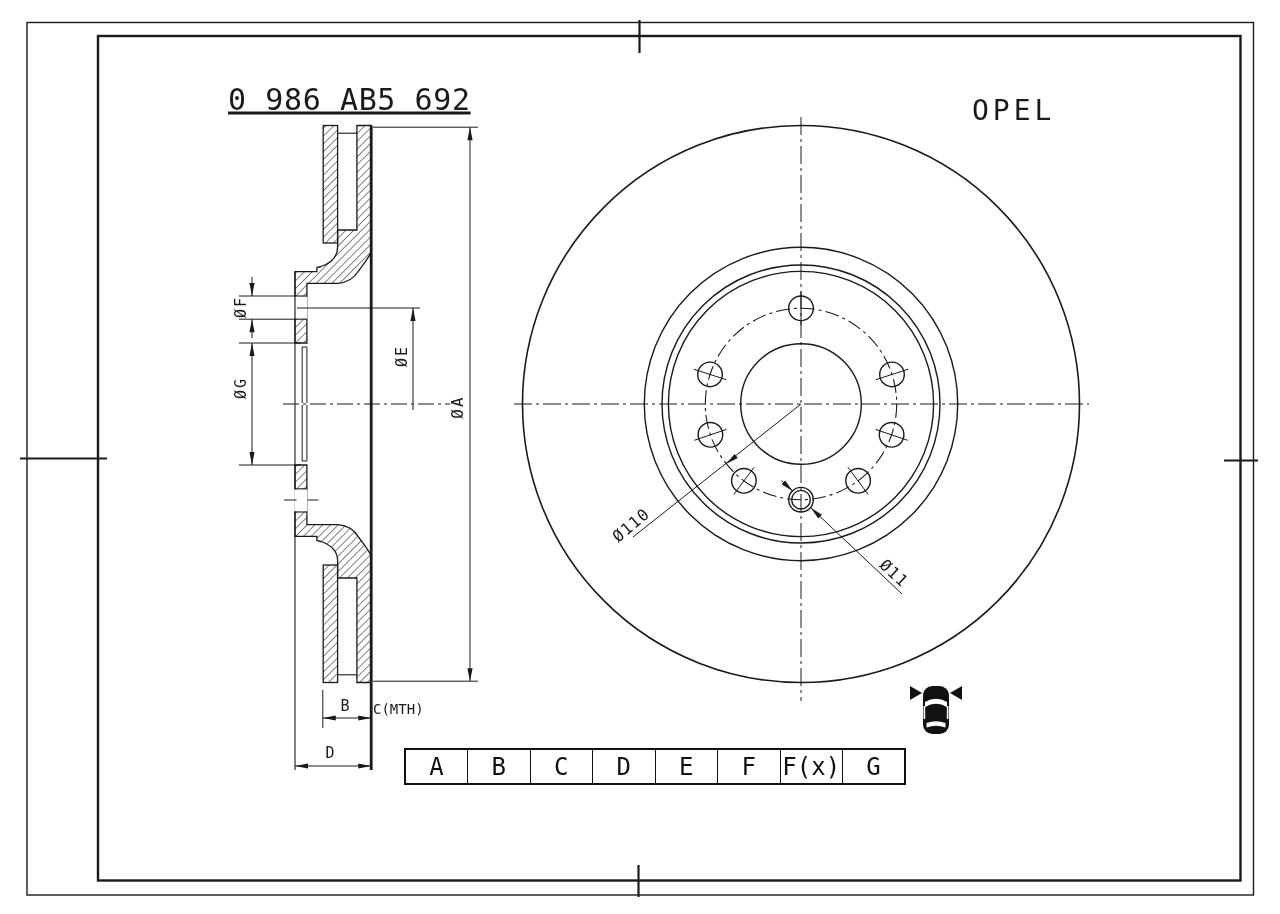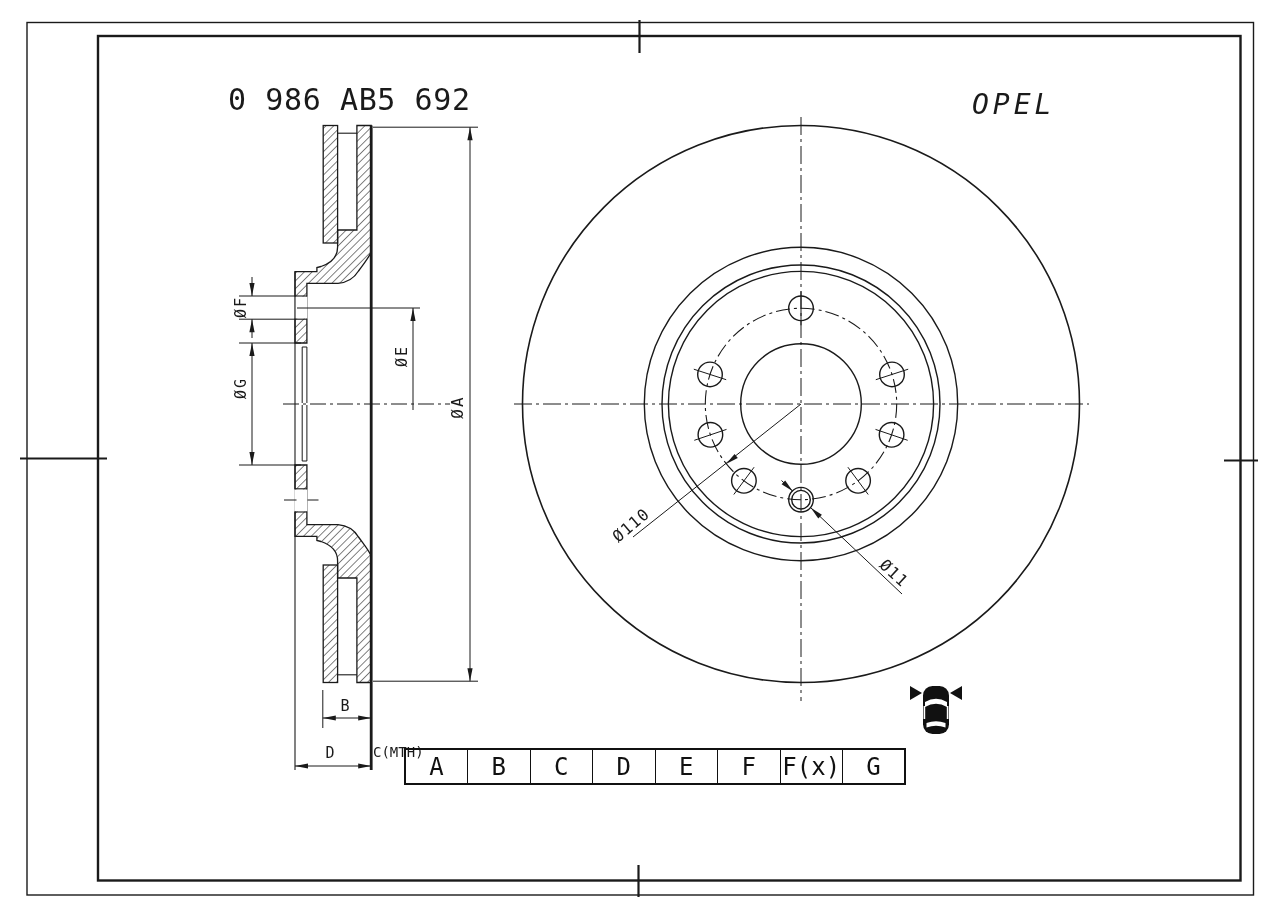--- a/index.html
+++ b/index.html
@@ -169,29 +169,29 @@
     <rect x="15" y="4" width="26" height="48" rx="9.5" fill="#111" stroke="none"></rect>
     <path d="M17 20 Q28 13.5 39 20 L39 25 Q28 18.5 17 25 Z" fill="#fff" stroke="none"></path>
     <path d="M18.5 41 Q28 37.5 37.5 41 L37.5 45.5 Q28 42 18.5 45.5 Z" fill="#fff" stroke="none"></path>
     <rect x="15.6" y="24" width="1.6" height="13" fill="#fff" stroke="none"></rect>
     <rect x="38.8" y="24" width="1.6" height="13" fill="#fff" stroke="none"></rect>
     <polygon points="2,4 2,18 14,11" fill="#111" stroke="none"></polygon>
     <polygon points="54,4 54,18 42,11" fill="#111" stroke="none"></polygon>
   </g>
 </svg>
 
-<div class="lbl part-no" style="left:228px;top:99px;transform:translate(0,-50%);">0 986 AB5 692</div>
-<div class="lbl brand" style="left:972px;top:104px;transform:translate(0,-50%);font-style:italic;">OPEL</div>
+<div class="lbl part-no" style="left:228px;top:99px;transform:translate(0,-50%);text-decoration:underline;">0 986 AB5 692</div>
+<div class="lbl brand" style="left:972px;top:110px;transform:translate(0,-50%);">OPEL</div>
 
 <div class="lbl dim ccr90" style="left:241px;top:307px;">ØF</div>
 <div class="lbl dim ccr90" style="left:241px;top:388px;">ØG</div>
 <div class="lbl dim ccr90" style="left:402px;top:356px;">ØE</div>
 <div class="lbl dim ccr90" style="left:457px;top:407px;font-size:16px;">ØA</div>
 <div class="lbl dim cc" style="left:346px;top:706px;">B</div>
-<div class="lbl dim-sm" style="left:373px;top:709px;transform:translate(0,-50%);margin-top:43px;">C(MTH)</div>
+<div class="lbl dim-sm" style="left:373px;top:709px;transform:translate(0,-50%);">C(MTH)</div>
 <div class="lbl dim cc" style="left:331px;top:753px;">D</div>
 
 <div class="lbl ldr" style="left:631px;top:525px;transform:translate(-50%,-50%) rotate(-40deg);">Ø110</div>
 <div class="lbl ldr" style="left:894px;top:573px;transform:translate(-50%,-50%) rotate(43deg);">Ø11</div>
 
 <table class="dims">
   <tbody>
       <tr class="hdr">
     <td>A</td>
     <td>B</td>

